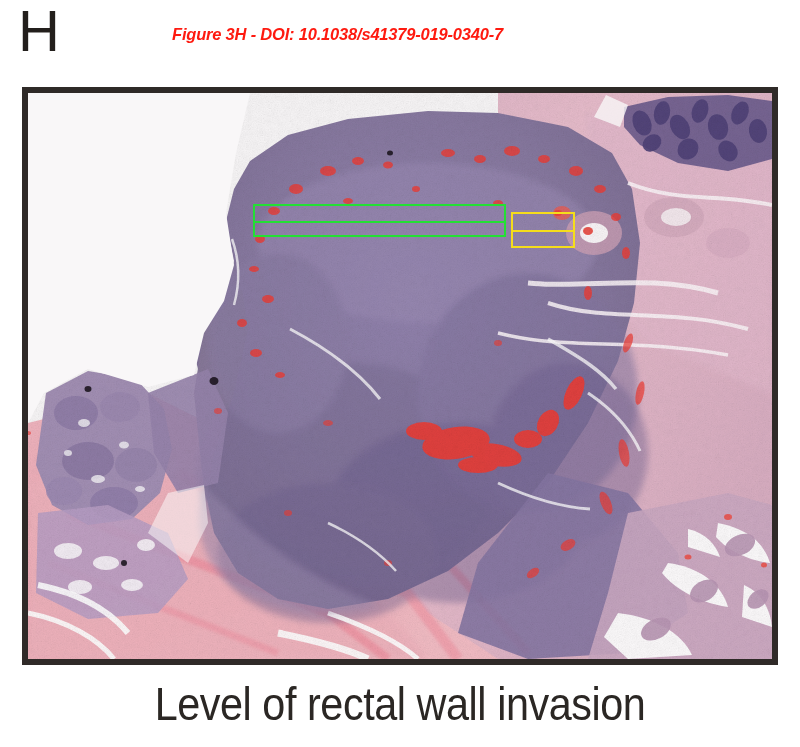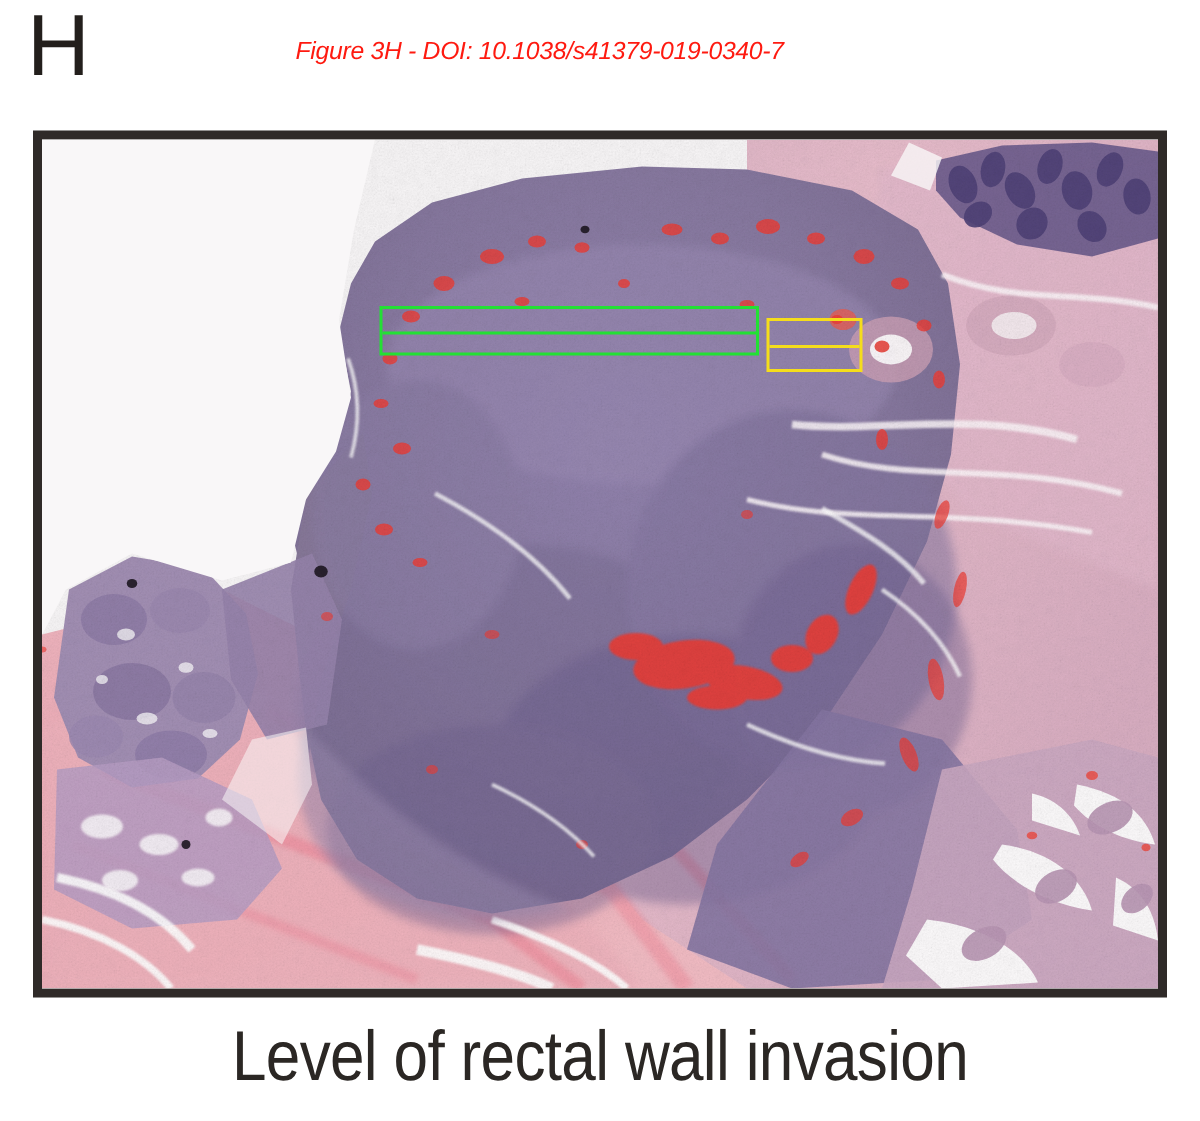--- a/index.html
+++ b/index.html
@@ -26,26 +26,25 @@
     line-height: 1;
     color: #231f1c;
     letter-spacing: 0px;
   }
   #figure-citation {
     position: absolute;
     left: 172px;
     top: 25px;
     font-family: "Liberation Sans", sans-serif;
     font-style: italic;
-    font-weight: 400;
+    font-weight: 700;
     font-size: 16.5px;
     color: #fe1a10;
     white-space: nowrap;
     letter-spacing: -0.2px;
-    margin-left: 25px;
   }
 
   
   #slide-frame {
     position: absolute;
     left: 22px;
     top: 87px;
     width: 756px;
     height: 578px;
     box-sizing: border-box;

